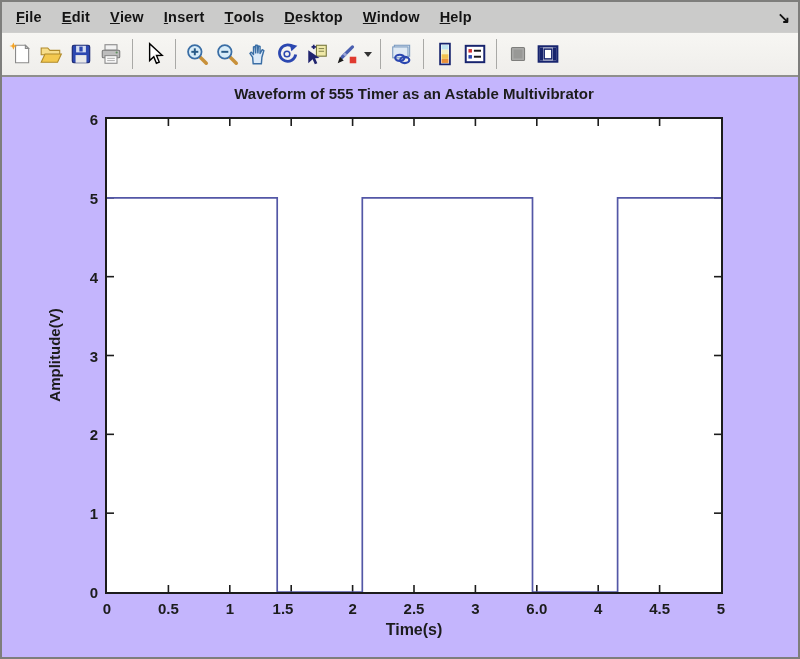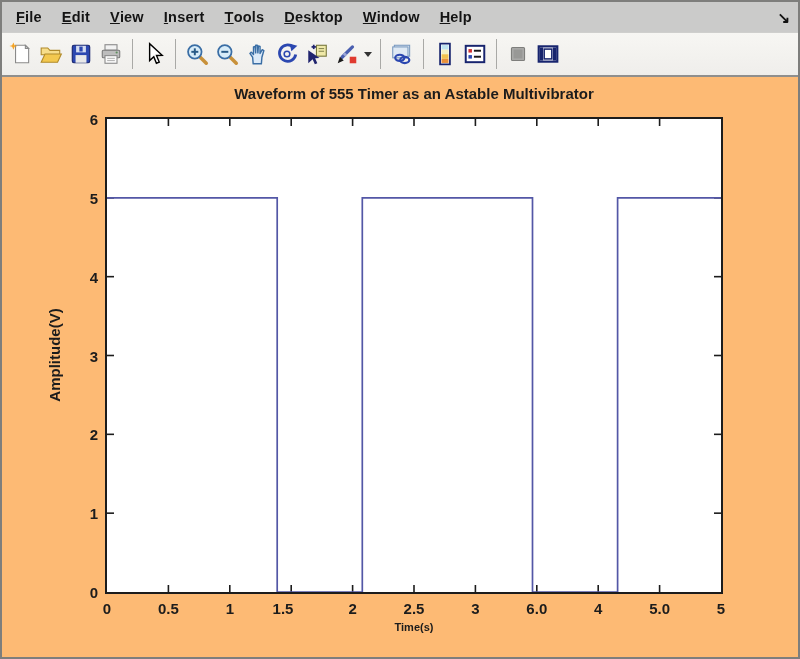--- a/index.html
+++ b/index.html
@@ -41,38 +41,38 @@
   }
   .tool-btn svg{display:block;}
   .tool-caret{
     width:12px;height:32px;display:flex;align-items:center;justify-content:center;
   }
   .tool-caret:after{
     content:"";width:0;height:0;border-left:4px solid transparent;
     border-right:4px solid transparent;border-top:5px solid #333;
   }
   
-  .figure-area{flex:1;position:relative;background:#fdba74;}
+  .figure-area{flex:1;position:relative;background:#c4b5fd;}
   .plot-title{
     position:absolute;left:412px;top:8px;transform:translateX(-50%);
     font-size:15px;font-weight:700;color:#1c1c1c;white-space:nowrap;
   }
   .plot-box{
     position:absolute;left:103px;top:40px;width:618px;height:477px;
     background:#fff;border:2px solid #1c1c1c;
   }
   .plot-box svg{position:absolute;left:0;top:0;}
   .y-axis-label{
     position:absolute;left:52px;top:278px;
     transform:translate(-50%,-50%) rotate(-90deg);
     font-size:15px;font-weight:700;color:#1c1c1c;white-space:nowrap;
   }
   .x-axis-label{
     position:absolute;left:412px;top:544px;transform:translateX(-50%);
-    font-size:11px;font-weight:700;color:#1c1c1c;
+    font-size:16px;font-weight:700;color:#1c1c1c;
   }
   .tick-label{
     position:absolute;font-size:15px;font-weight:700;color:#1c1c1c;white-space:nowrap;
   }
   .x-tick{transform:translateX(-50%);top:523px;}
   .y-tick{right:700px;transform:translateY(-50%);text-align:right;}
 </style>
 </head>
 <body>
 
@@ -314,19 +314,19 @@
     <div>
         <div class="tick-label x-tick" style="left: 105px;">0</div>
         <div class="tick-label x-tick" style="left: 166.4px;">0.5</div>
         <div class="tick-label x-tick" style="left: 227.8px;">1</div>
         <div class="tick-label x-tick" style="left: 281px;">1.5</div>
         <div class="tick-label x-tick" style="left: 350.6px;">2</div>
         <div class="tick-label x-tick" style="left: 412px; text-align: center;">2.5</div>
         <div class="tick-label x-tick" style="left: 473.4px;">3</div>
         <div class="tick-label x-tick" style="left: 534.8px;">6.0</div>
         <div class="tick-label x-tick" style="left: 596.2px;">4</div>
-        <div class="tick-label x-tick" style="left: 657.6px;">5.0</div>
+        <div class="tick-label x-tick" style="left: 657.6px;">4.5</div>
         <div class="tick-label x-tick" style="left: 719px;">5</div>
       </div>
     <div class="x-axis-label">Time(s)</div>
   </div>
 
 </div>
 
 </body></html>

